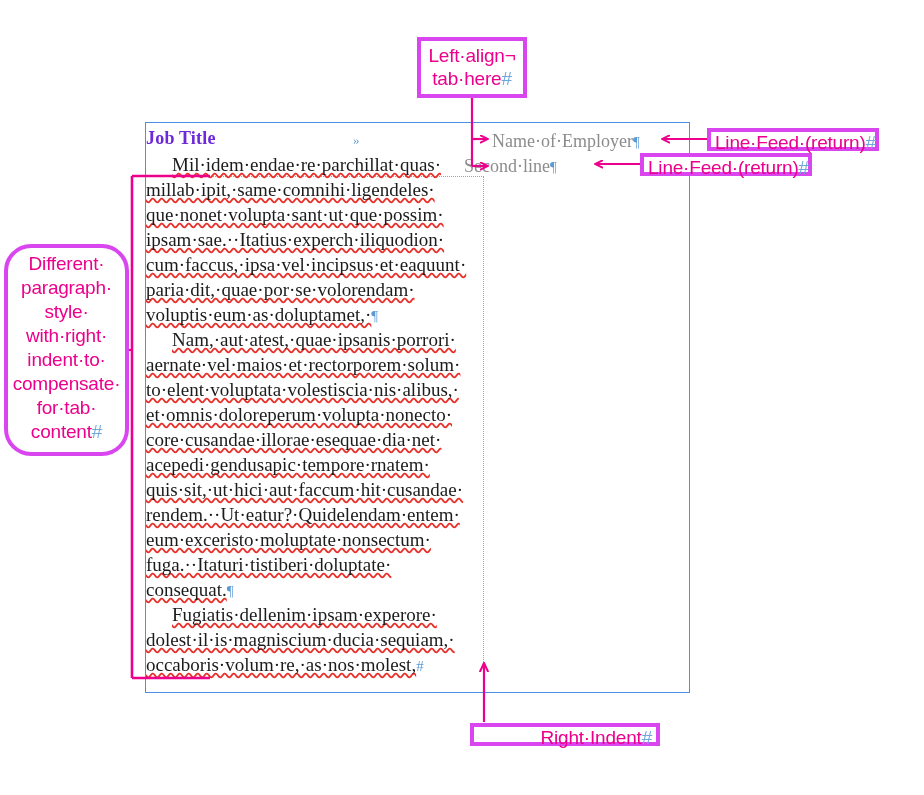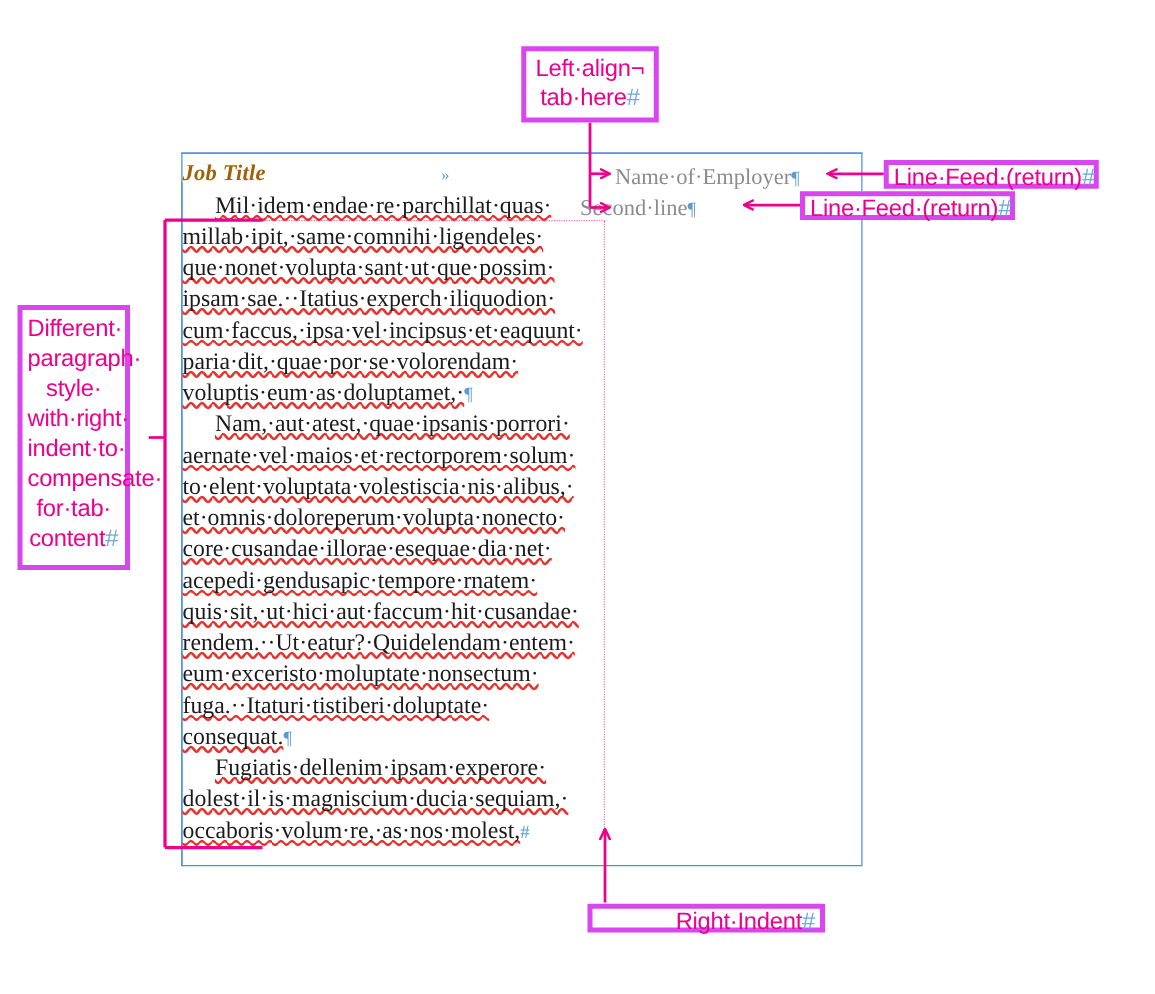--- a/index.html
+++ b/index.html
@@ -28,23 +28,22 @@
   }
   
   #title-rule{
     position:absolute;left:145px;top:122px;width:545px;height:1px;
     background:#4a90e2;
   }
   .jobtitle{
     position:absolute;left:146px;top:127px;
     font-family:"Liberation Serif", serif;
     font-weight:bold;font-size:18px;line-height:22px;
-    color:#a16207;
+    color:#6d28d9;
     letter-spacing:.2px;
-    font-style:italic;
   }
   .tabmark{
     position:absolute;left:353px;top:132px;
     color:#5b9bd5;font-size:13px;font-family:"Liberation Serif",serif;
   }
   .emp-line{
     position:absolute;
     font-family:"Liberation Serif", serif;
     font-size:18px;line-height:22px;
     color:#8c8c8c;
@@ -100,23 +99,24 @@
     text-align:center;
     letter-spacing:-.2px;
     padding:3px 4px;
   }
   .callout .hash{color:#6fa8dc;}
 
   #callout-left-align{
     left:417px;top:37px;width:110px;height:61px;
   }
   #callout-paragraph-style{
-    left:14px;top:244px;width:90px;height:212px;
+    left:4px;top:244px;width:125px;height:212px;
     line-height:24px;
     padding-top:4px;
+    border-radius:27px;
   }
   #callout-lf-1{
     left:707px;top:128px;width:172px;height:23px;
     text-align:left;padding:0 4px;line-height:21px;
   }
   #callout-lf-2{
     left:640px;top:153px;width:172px;height:23px;
     text-align:left;padding:0 4px;line-height:21px;
   }
   #callout-right-indent{

